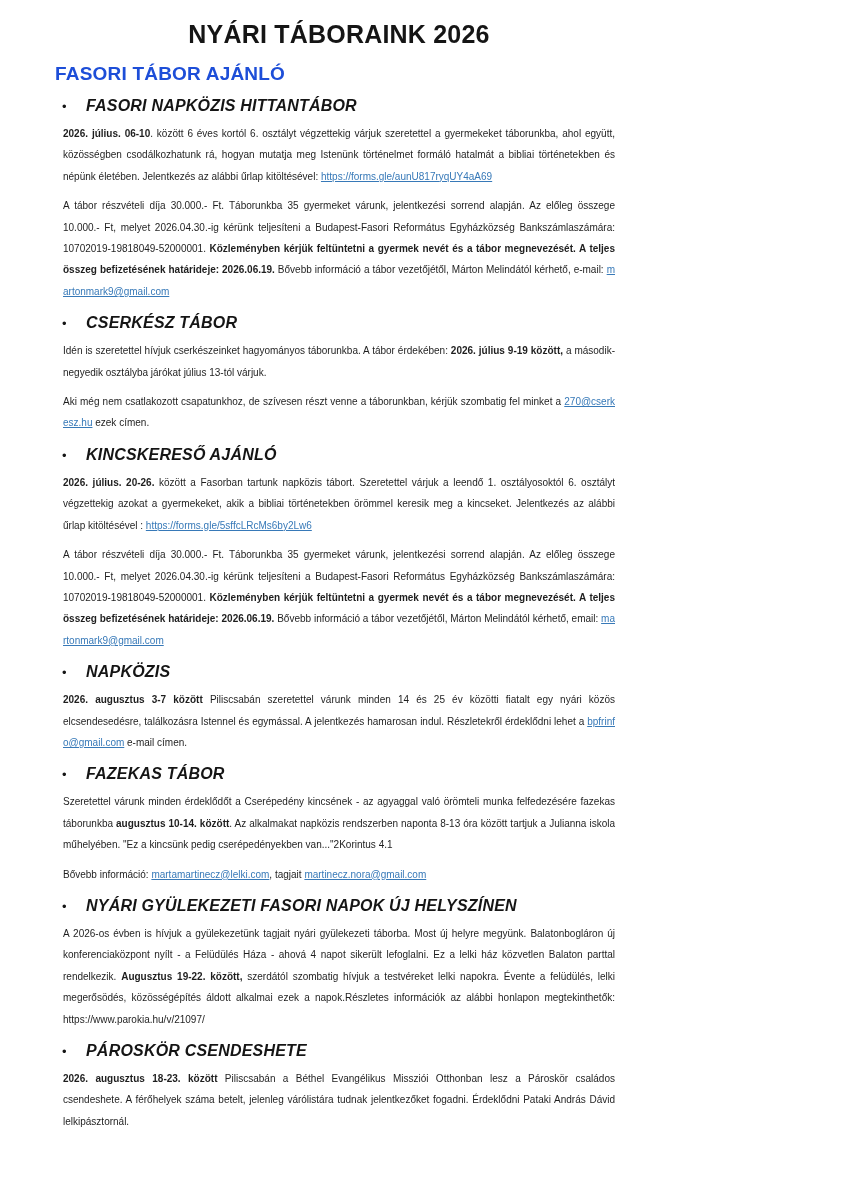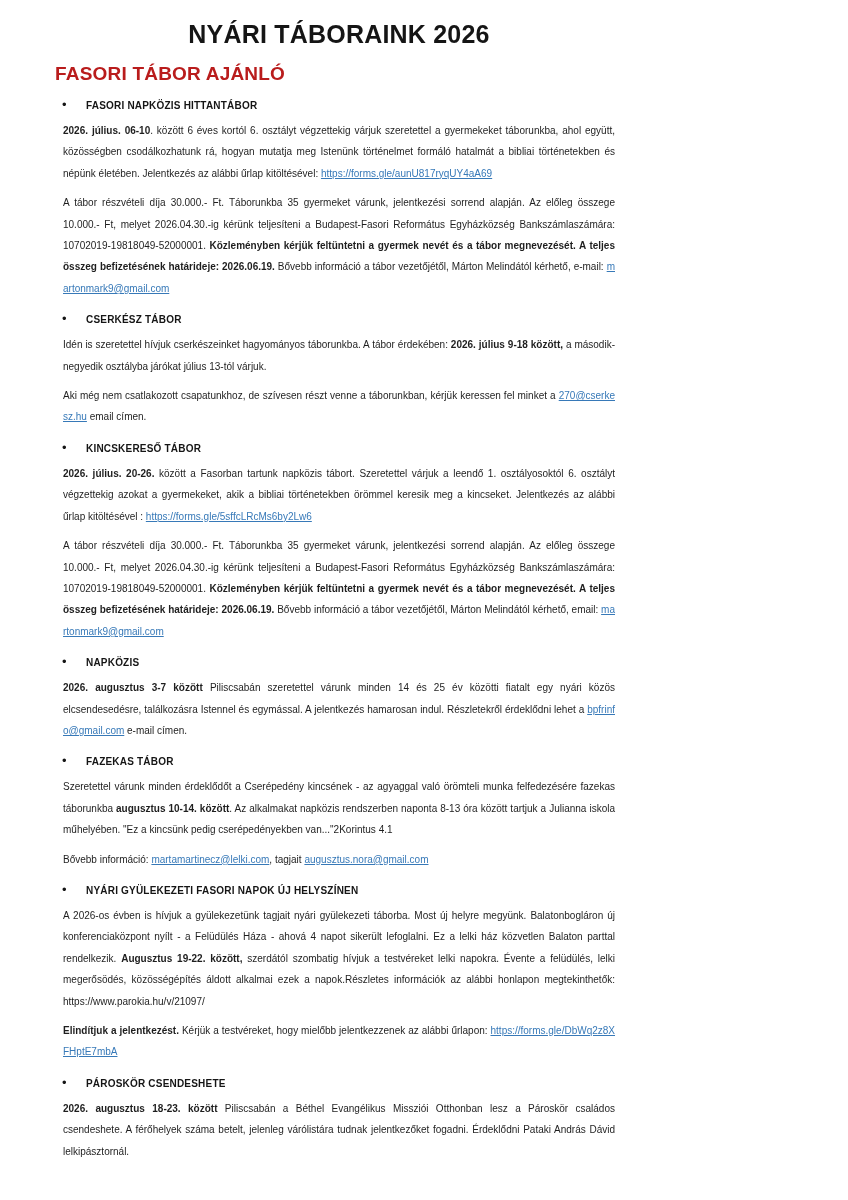--- a/index.html
+++ b/index.html
@@ -25,42 +25,43 @@
     font-size: 25px;
     font-weight: bold;
     color: #151515;
     margin: 8px 0 14px 0;
     letter-spacing: 0.2px;
   }
   .section { margin: 0; }
   .section-heading {
     font-size: 19px;
     font-weight: bold;
-    color: #b91c1c;
+    color: #1d4ed8;
     margin: 14px 0 12px 0;
     letter-spacing: 0.2px;
   }
   .camp-item { margin: 0 0 12px 0; }
   .item-heading-row {
     display: flex;
     align-items: baseline;
     margin: 0 0 4px 0;
   }
   .bullet {
     flex: 0 0 31px;
     box-sizing: border-box;
     padding-left: 7px;
     font-size: 13px;
     color: #151515;
   }
   .item-heading {
-    font-size: 10px;
+    font-size: 16px;
     font-weight: bold;
     color: #151515;
     letter-spacing: 0.2px;
+    font-style: italic;
   }
   .body-par {
     margin: 8px;
     font-size: 10px;
     line-height: 21.4px;
     text-align: justify;
     color: var(--text-color, #1e1e1e);
   }
   .body-par .bold { font-weight: bold; }
   .doc-link {
@@ -89,28 +90,28 @@
               <p class="body-par"><span class="bold">2026. július. 06-10</span><span class="plain">. között 6 éves kortól 6. osztályt végzettekig várjuk szeretettel a gyermekeket táborunkba, ahol együtt, közösségben csodálkozhatunk rá, hogyan mutatja meg Istenünk történelmet formáló hatalmát a bibliai történetekben és népünk életében. Jelentkezés az alábbi űrlap kitöltésével: </span><a href="#" class="doc-link">https://forms.gle/aunU817ryqUY4aA69</a></p>
               <p class="body-par"><span class="plain">A tábor részvételi díja 30.000.- Ft. Táborunkba 35 gyermeket várunk, jelentkezési sorrend alapján. Az előleg összege 10.000.- Ft, melyet 2026.04.30.-ig kérünk teljesíteni a Budapest-Fasori Református Egyházközség Bankszámlaszámára: 10702019-19818049-52000001. </span><span class="bold">Közleményben kérjük feltüntetni a gyermek nevét és a tábor megnevezését. A teljes összeg befizetésének határideje: 2026.06.19.</span><span class="plain"> Bővebb információ a tábor vezetőjétől, Márton Melindától kérhető, e-mail: </span><a href="#" class="doc-link">martonmark9@gmail.com</a></p>
             </div>
   </div>
           <div class="camp-item">
     <div class="item-heading-row">
       <span class="bullet">•</span>
       <span class="item-heading">CSERKÉSZ TÁBOR</span>
     </div>
     <div>
-              <p class="body-par"><span class="plain">Idén is szeretettel hívjuk cserkészeinket hagyományos táborunkba. A tábor érdekében: </span><span class="bold">2026. július 9-18 között,</span><span class="plain"> a második-negyedik osztályba járókat július 13-tól várjuk.</span></p>
-              <p class="body-par"><span class="plain">Aki még nem csatlakozott csapatunkhoz, de szívesen részt venne a táborunkban, kérjük keressen fel minket a </span><a href="#" class="doc-link">270@cserkesz.hu</a><span class="plain"> email címen.</span></p>
+              <p class="body-par"><span class="plain">Idén is szeretettel hívjuk cserkészeinket hagyományos táborunkba. A tábor érdekében: </span><span class="bold">2026. július 9-19 között,</span><span class="plain"> a második-negyedik osztályba járókat július 13-tól várjuk.</span></p>
+              <p class="body-par"><span class="plain">Aki még nem csatlakozott csapatunkhoz, de szívesen részt venne a táborunkban, kérjük szombatig fel minket a </span><a href="#" class="doc-link">270@cserkesz.hu</a><span class="plain"> ezek címen.</span></p>
             </div>
   </div>
           <div class="camp-item">
     <div class="item-heading-row">
       <span class="bullet">•</span>
-      <span class="item-heading">KINCSKERESŐ TÁBOR</span>
+      <span class="item-heading">KINCSKERESŐ AJÁNLÓ</span>
     </div>
     <div>
               <p class="body-par"><span class="bold">2026. július. 20-26.</span><span class="plain"> között a Fasorban tartunk napközis tábort. Szeretettel várjuk a leendő 1. osztályosoktól 6. osztályt végzettekig azokat a gyermekeket, akik a bibliai történetekben örömmel keresik meg a kincseket. Jelentkezés az alábbi űrlap kitöltésével : </span><a href="#" class="doc-link">https://forms.gle/5sffcLRcMs6by2Lw6</a></p>
               <p class="body-par"><span class="plain">A tábor részvételi díja 30.000.- Ft. Táborunkba 35 gyermeket várunk, jelentkezési sorrend alapján. Az előleg összege 10.000.- Ft, melyet 2026.04.30.-ig kérünk teljesíteni a Budapest-Fasori Református Egyházközség Bankszámlaszámára: 10702019-19818049-52000001. </span><span class="bold">Közleményben kérjük feltüntetni a gyermek nevét és a tábor megnevezését. A teljes összeg befizetésének határideje: 2026.06.19.</span><span class="plain"> Bővebb információ a tábor vezetőjétől, Márton Melindától kérhető, email: </span><a href="#" class="doc-link">martonmark9@gmail.com</a></p>
             </div>
   </div>
           <div class="camp-item">
     <div class="item-heading-row">
       <span class="bullet">•</span>
       <span class="item-heading">NAPKÖZIS</span>
@@ -119,31 +120,30 @@
               <p class="body-par"><span class="bold">2026. augusztus 3-7 között</span><span class="plain"> Piliscsabán szeretettel várunk minden 14 és 25 év közötti fiatalt egy nyári közös elcsendesedésre, találkozásra Istennel és egymással. A jelentkezés hamarosan indul. Részletekről érdeklődni lehet a </span><a href="#" class="doc-link">bpfrinfo@gmail.com</a><span class="plain"> e-mail címen.</span></p>
             </div>
   </div>
           <div class="camp-item">
     <div class="item-heading-row">
       <span class="bullet">•</span>
       <span class="item-heading">FAZEKAS TÁBOR</span>
     </div>
     <div>
               <p class="body-par"><span class="plain">Szeretettel várunk minden érdeklődőt a Cserépedény kincsének - az agyaggal való örömteli munka felfedezésére fazekas táborunkba </span><span class="bold">augusztus 10-14. között</span><span class="plain">. Az alkalmakat napközis rendszerben naponta 8-13 óra között tartjuk a Julianna iskola műhelyében. "Ez a kincsünk pedig cserépedényekben van..."2Korintus 4.1</span></p>
-              <p class="body-par"><span class="plain">Bővebb információ: </span><a href="#" class="doc-link">martamartinecz@lelki.com</a><span class="plain">, tagjait </span><a href="#" class="doc-link">augusztus.nora@gmail.com</a></p>
+              <p class="body-par"><span class="plain">Bővebb információ: </span><a href="#" class="doc-link">martamartinecz@lelki.com</a><span class="plain">, tagjait </span><a href="#" class="doc-link">martinecz.nora@gmail.com</a></p>
             </div>
   </div>
           <div class="camp-item">
     <div class="item-heading-row">
       <span class="bullet">•</span>
       <span class="item-heading">NYÁRI GYÜLEKEZETI FASORI NAPOK ÚJ HELYSZÍNEN</span>
     </div>
     <div>
               <p class="body-par"><span class="plain">A 2026-os évben is hívjuk a gyülekezetünk tagjait nyári gyülekezeti táborba. Most új helyre megyünk. Balatonbogláron új konferenciaközpont nyílt - a Felüdülés Háza - ahová 4 napot sikerült lefoglalni. Ez a lelki ház közvetlen Balaton parttal rendelkezik. </span><span class="bold">Augusztus 19-22. között,</span><span class="plain"> szerdától szombatig hívjuk a testvéreket lelki napokra. Évente a felüdülés, lelki megerősödés, közösségépítés áldott alkalmai ezek a napok.Részletes információk az alábbi honlapon megtekinthetők: https://www.parokia.hu/v/21097/</span></p>
-              <p class="body-par"><span class="bold">Elindítjuk a jelentkezést.</span><span class="plain"> Kérjük a testvéreket, hogy mielőbb jelentkezzenek az alábbi űrlapon: </span><a href="#" class="doc-link">https://forms.gle/DbWq2z8XFHptE7mbA</a></p>
             </div>
   </div>
           <div class="camp-item">
     <div class="item-heading-row">
       <span class="bullet">•</span>
       <span class="item-heading">PÁROSKÖR CSENDESHETE</span>
     </div>
     <div>
               <p class="body-par"><span class="bold">2026. augusztus 18-23. között</span><span class="plain"> Piliscsabán a Béthel Evangélikus Missziói Otthonban lesz a Pároskör családos csendeshete. A férőhelyek száma betelt, jelenleg várólistára tudnak jelentkezőket fogadni. Érdeklődni Pataki András Dávid lelkipásztornál.</span></p>
             </div>

